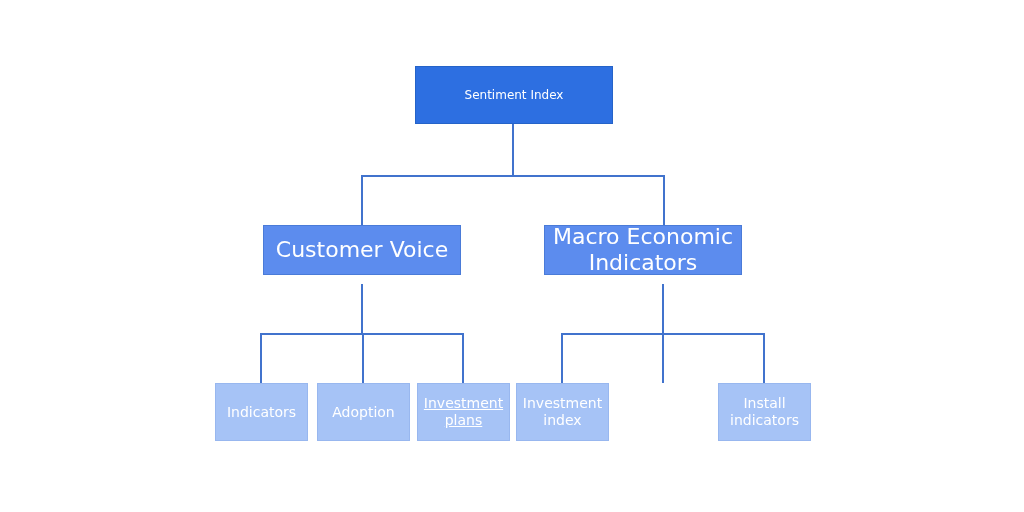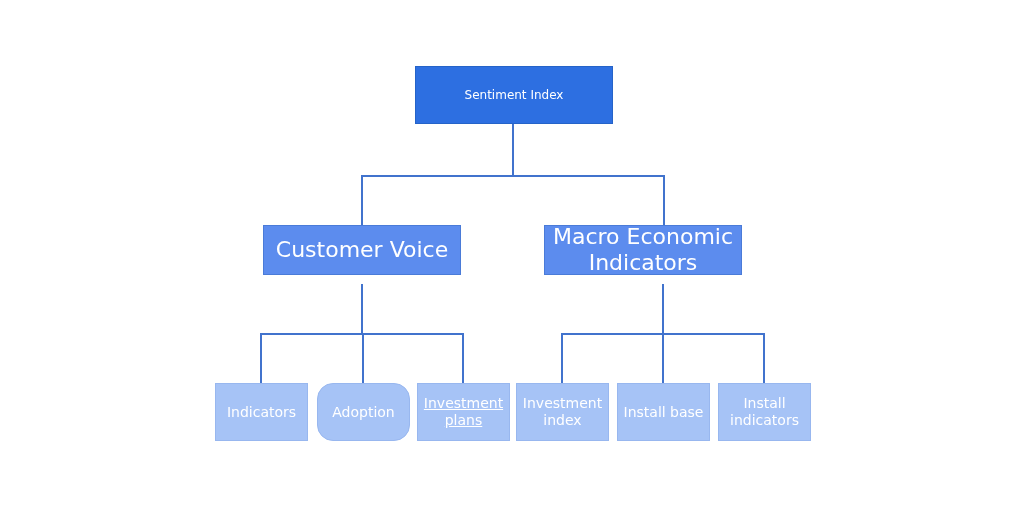--- a/index.html
+++ b/index.html
@@ -43,21 +43,21 @@
   .l2.cv  { left: 263px; }
   .l2.mei { left: 544px; }
   .l3 {
     top: 383px;
     width: 93px; height: 58px;
     background: #a6c3f6;
     border: 1px solid #98b7ef;
     font-size: 14px;
   }
   .l3.p1 { left: 215px; }
-  .l3.p2 { left: 317px; border-radius: 16px; }
+  .l3.p2 { left: 317px; }
   .l3.p3 { left: 417px; text-decoration: underline; }
   .l3.p4 { left: 516px; }
   .l3.p5 { left: 617px; }
   .l3.p6 { left: 718px; }
   .line {
     position: absolute;
     background: #4173cd;
   }
   .v { width: 2px; }
   .h { height: 2px; }
@@ -109,17 +109,16 @@
   <div class="node l2 mei">Macro Economic Indicators</div>
 
   <div class="node l3 p1">Indicators</div>
 
   <div class="node l3 p2">Adoption</div>
 
   <div class="node l3 p3">Investment plans</div>
 
   <div class="node l3 p4">Investment index</div>
 
-  <div class="node l3 p5">Install base</div>
 
   <div class="node l3 p6">Install indicators</div>
 
 </div>
 
 </body></html>

